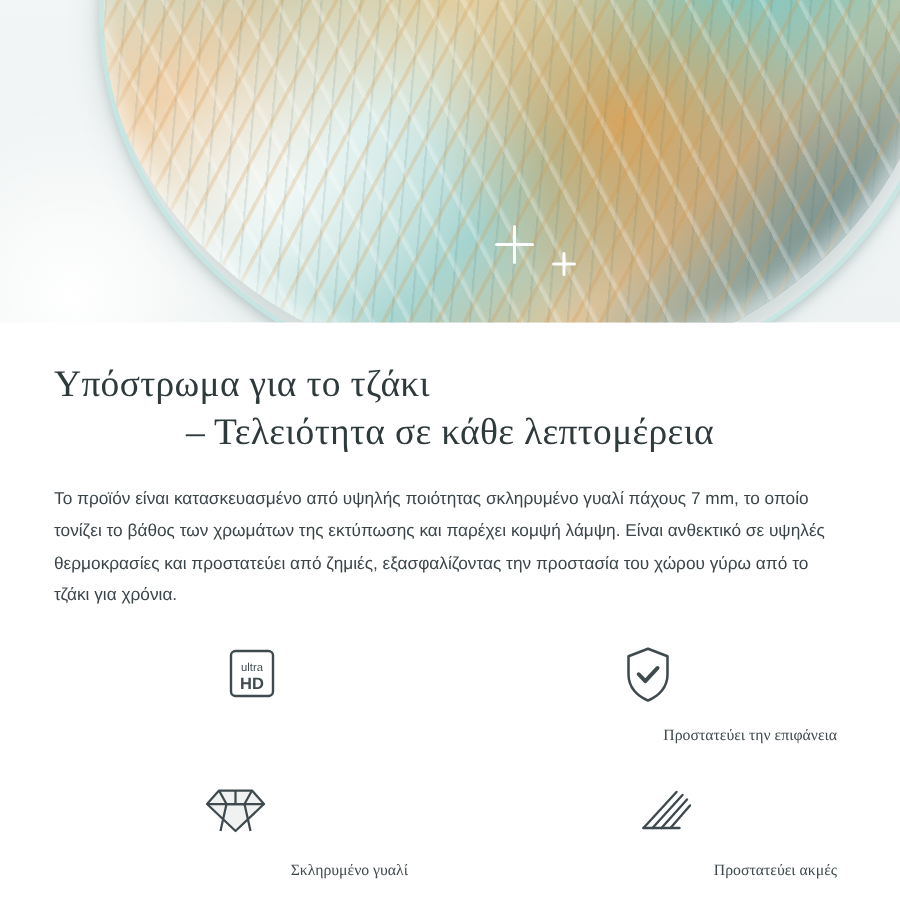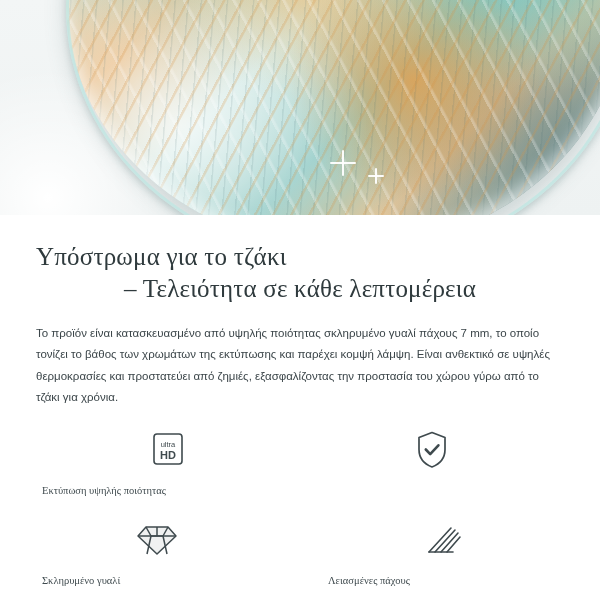--- a/index.html
+++ b/index.html
@@ -129,21 +129,21 @@
   .features {
     margin-top: 8px;
   }
   .feature-row {
     display: flex;
     align-items: flex-start;
     justify-content: space-between;
   }
   .feature {
     flex: 1 1 33.33%;
-    text-align: left;
+    text-align: right;
     padding: 0 6px;
   }
   .feature-icon {
     height: 48px;
     display: flex;
     align-items: center;
     justify-content: center;
     margin-bottom: 10px;
   }
   .feature-label {
@@ -187,30 +187,30 @@
 
 
         <div class="feature">
           <div class="feature-icon">
             <svg width="46" height="44" viewBox="0 0 46 44">
               <rect x="9" y="6" width="28" height="30" rx="3" fill="none" stroke="#3f4a4e" stroke-width="1.6"></rect>
               <text x="23" y="19" text-anchor="middle" font-family="Liberation Sans, sans-serif" font-size="7.5" fill="#3f4a4e">ultra</text>
               <text x="23" y="31" text-anchor="middle" font-family="Liberation Sans, sans-serif" font-size="11" font-weight="bold" fill="#3f4a4e">HD</text>
             </svg>
           </div>
-          <div class="feature-label">Εκτύπωση υψηλής ποιότητας</div>
         </div>
 
         <div class="feature">
           <div class="feature-icon">
             <svg width="42" height="44" viewBox="0 0 42 44">
               <path d="M21 4.5l13 5v12c0 8.6-5.6 14.6-13 17.5C13.6 36.1 8 30.1 8 21.5v-12l13-5z" fill="none" stroke="#3f4a4e" stroke-width="1.7" stroke-linejoin="round"></path>
               <path d="M14.8 21.5l4.4 4.6 8.2-8.8" fill="none" stroke="#3f4a4e" stroke-width="2.6" stroke-linecap="round" stroke-linejoin="round"></path>
             </svg>
           </div>
+          <div class="feature-label">Προστατεύει την επιφάνεια</div>
         </div>
 
       </div>
 
       <div class="feature-row row-2">
 
         <div class="feature">
           <div class="feature-icon">
             <svg width="44" height="40" viewBox="0 0 44 40" fill="none" stroke="#3f4a4e" stroke-width="1.5" stroke-linejoin="round">
               <path d="M11 7h22l8 9-19 18L3 16l8-9z" fill="#3f4a4e" fill-opacity="0.08"></path>
@@ -227,21 +227,21 @@
         <div class="feature">
           <div class="feature-icon">
             <svg width="44" height="40" viewBox="0 0 44 40" fill="none" stroke="#3f4a4e" stroke-width="1.6" stroke-linecap="round">
               <path d="M8 32L30 8"></path>
               <path d="M14 32L34 10"></path>
               <path d="M20 32L37 13"></path>
               <path d="M26 32L39 17"></path>
               <path d="M8 32h24"></path>
             </svg>
           </div>
-          <div class="feature-label">Λειασμένες πάχους</div>
+          <div class="feature-label">Προστατεύει ακμές</div>
         </div>
 
 
       </div>
 
     </div>
   </div>
 </div>
 
 </body></html>

